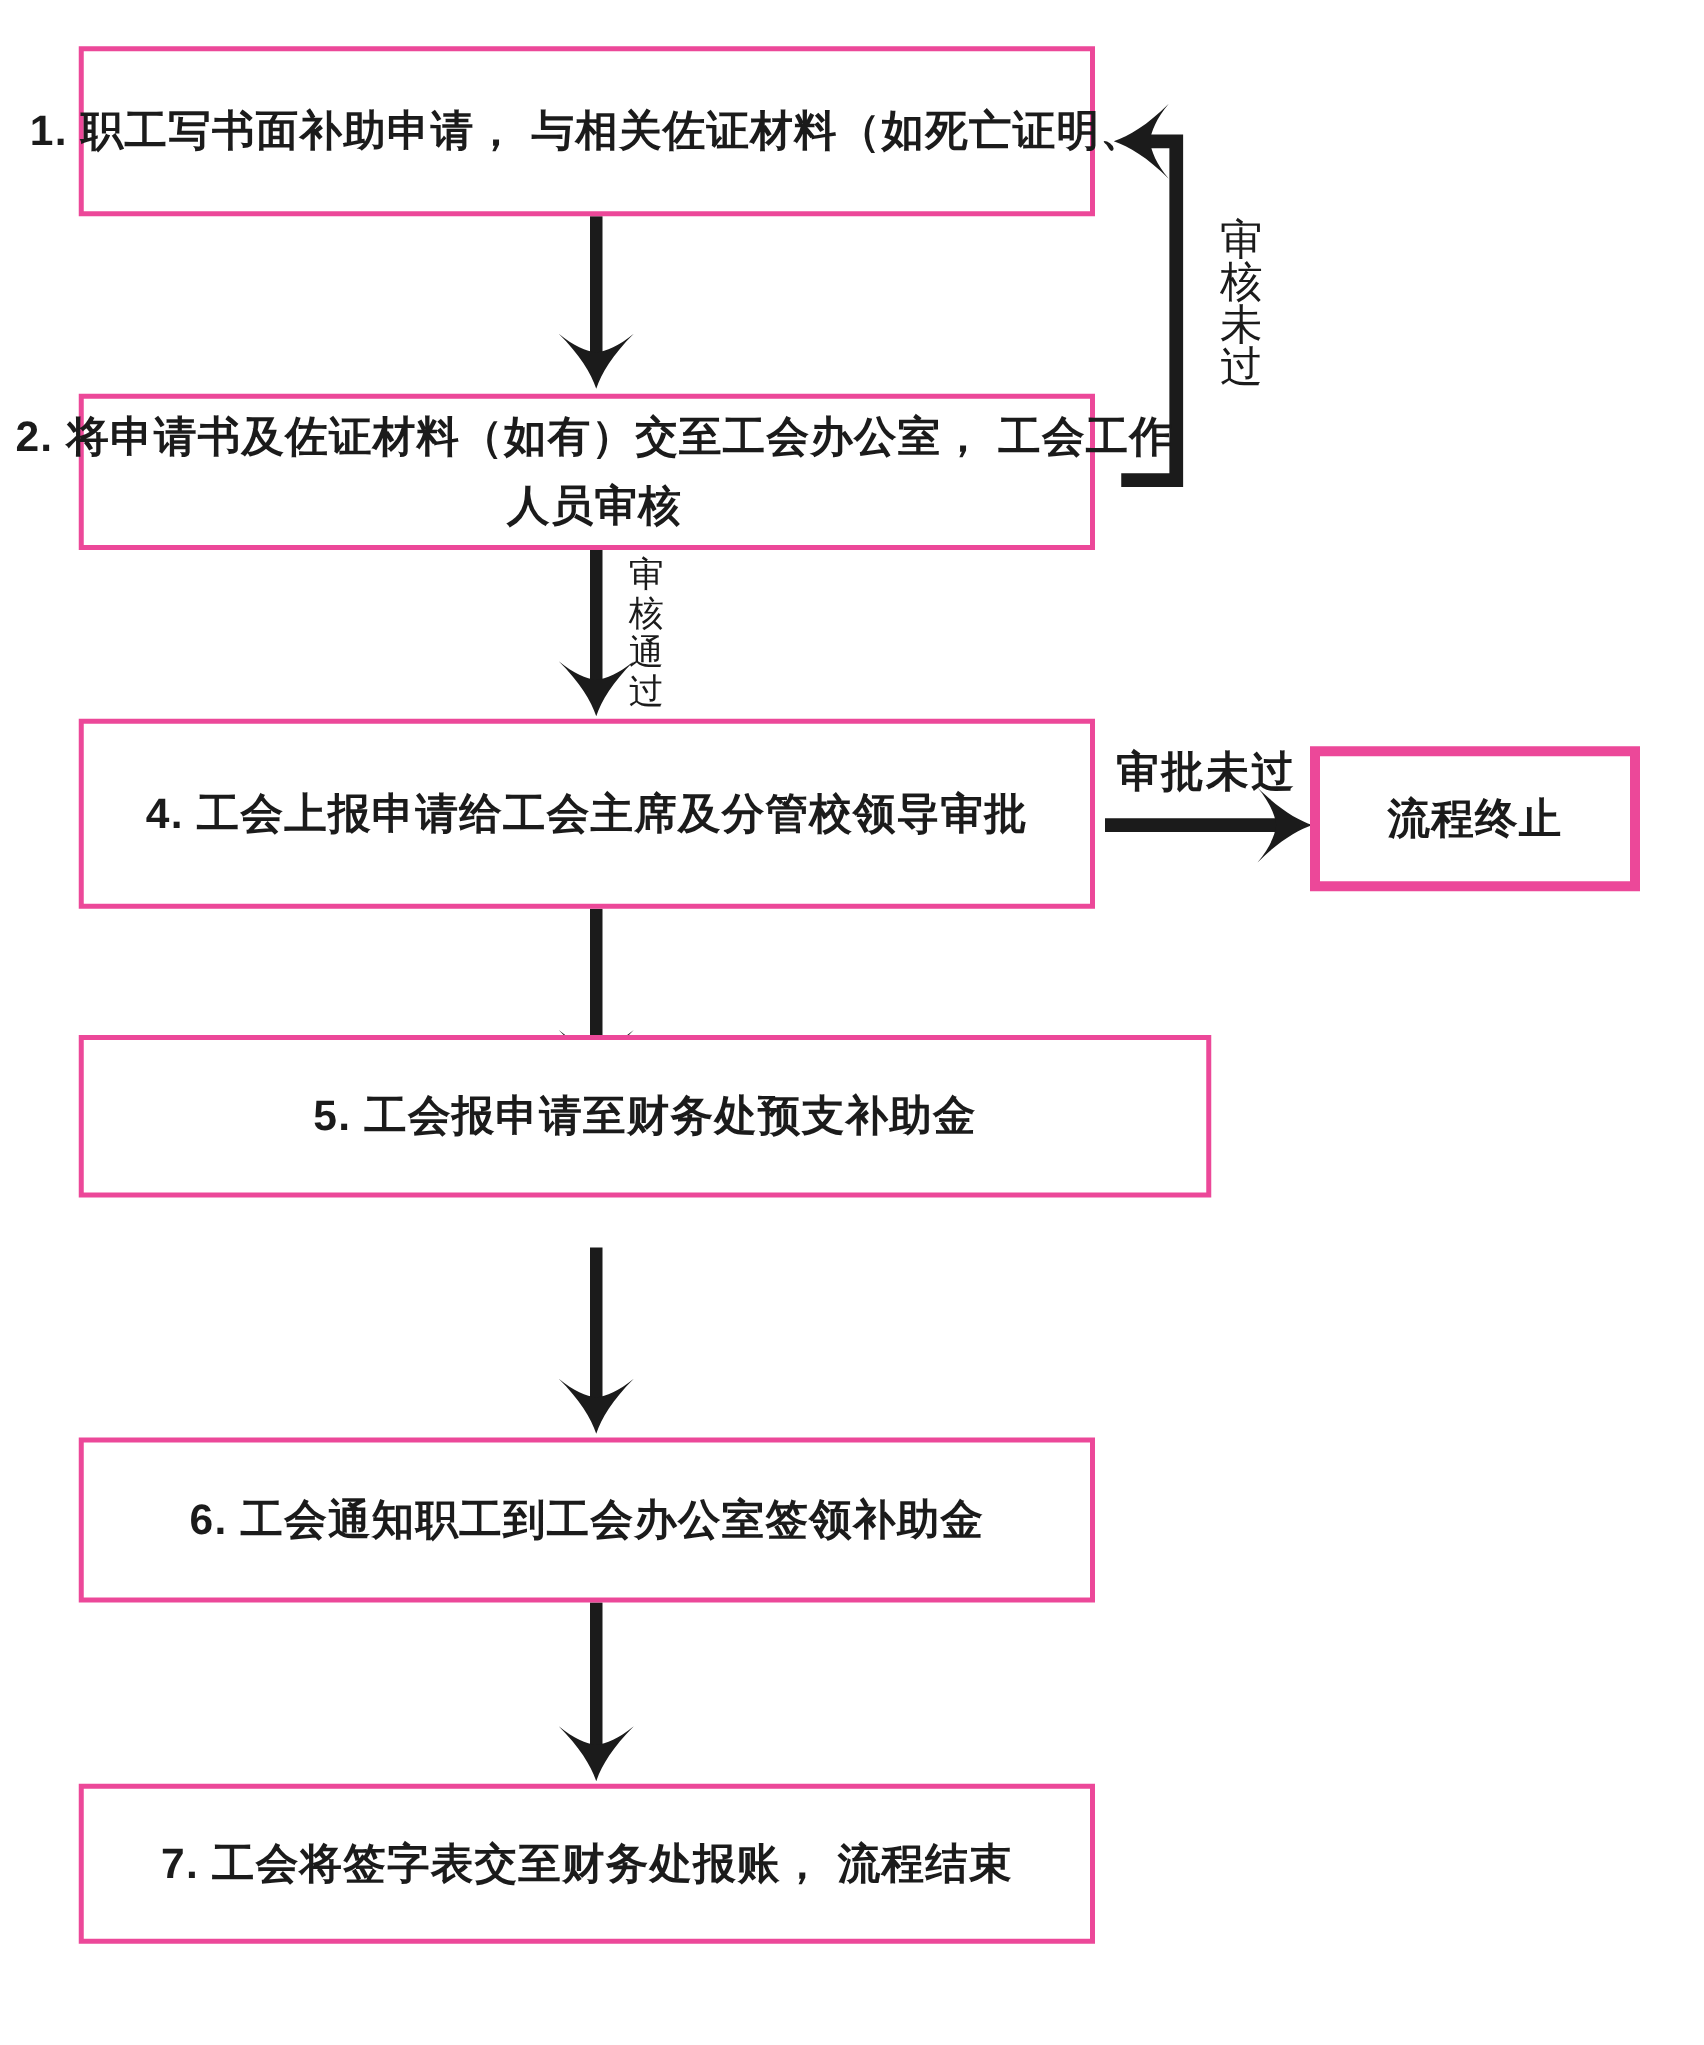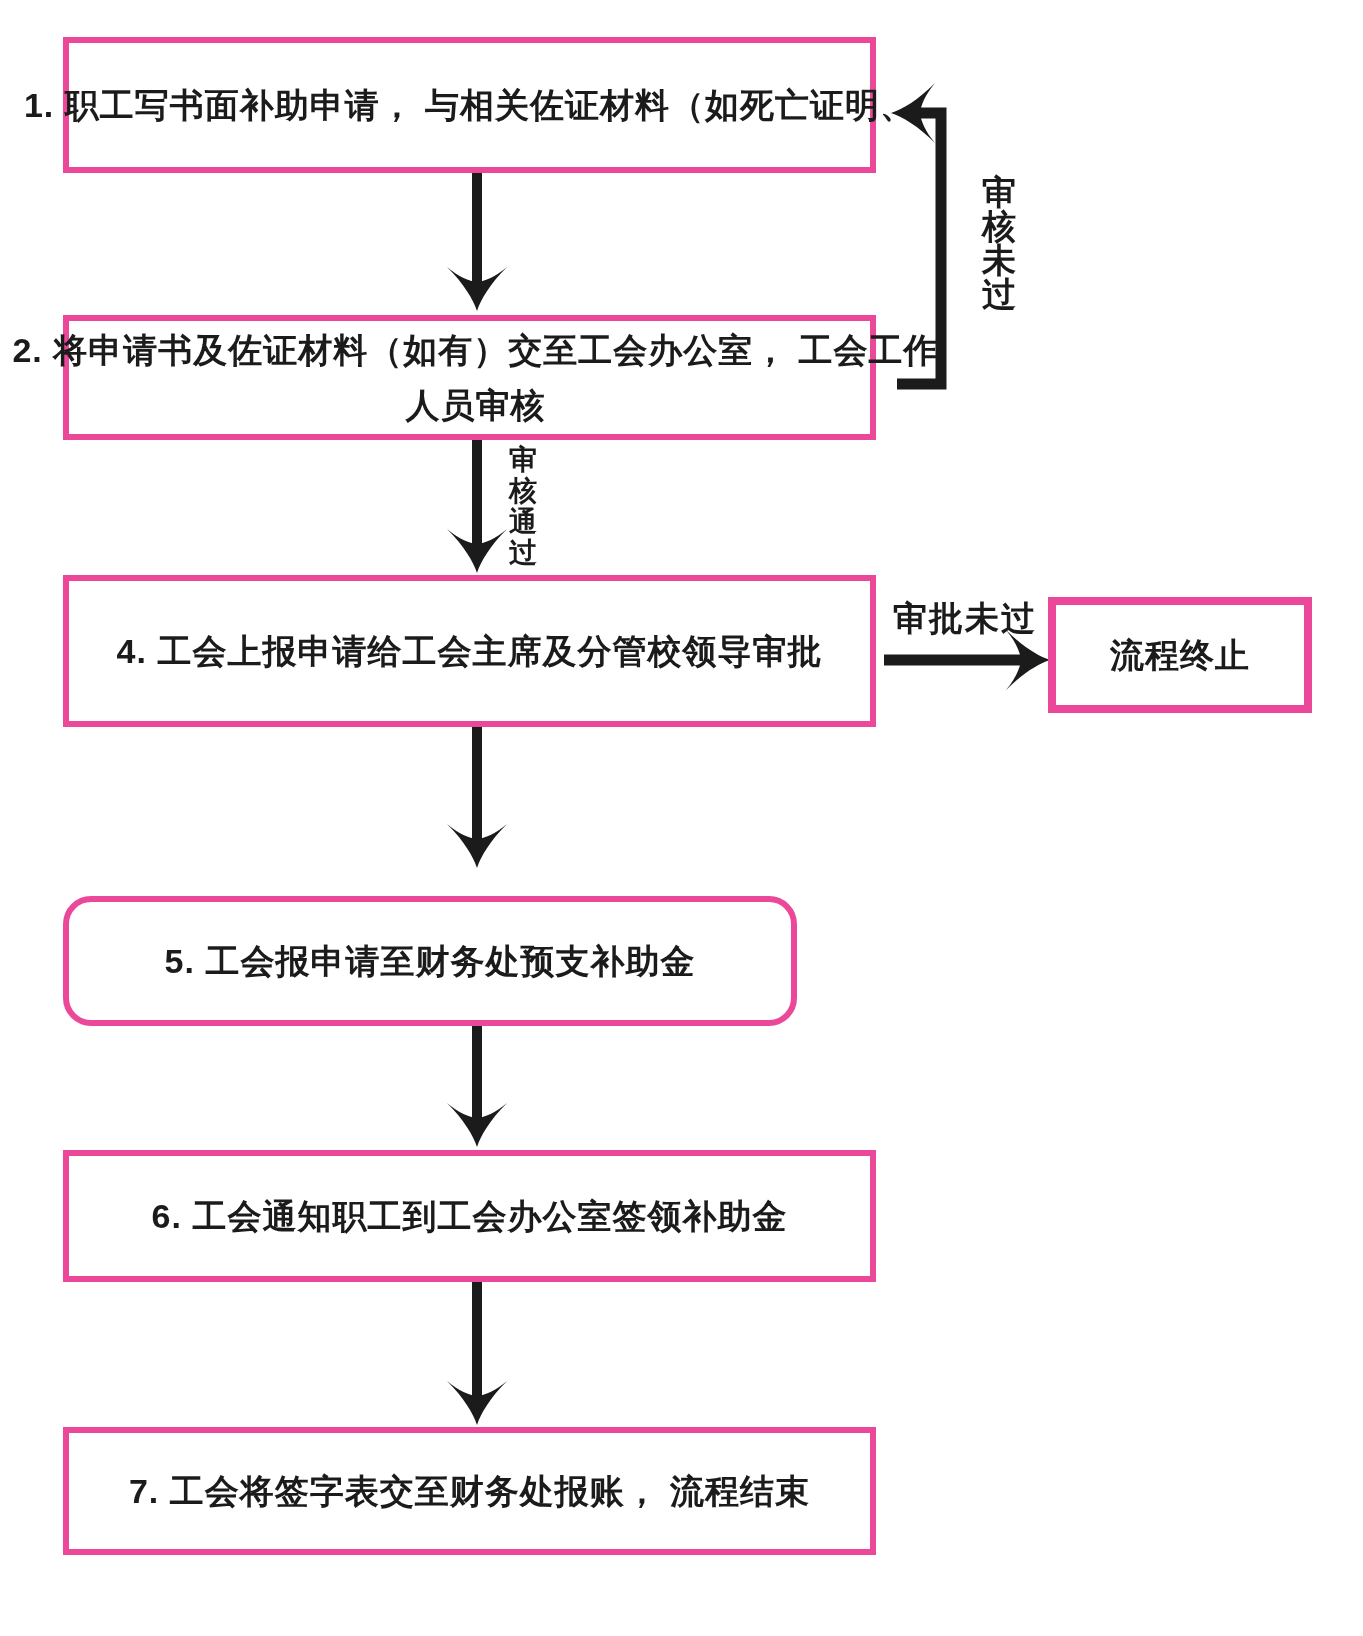--- a/index.html
+++ b/index.html
@@ -19,39 +19,39 @@
   .connectors {
     position: absolute;
     left: 0;
     top: 0;
     width: 1363px;
     height: 1636px;
   }
   .flow-box {
     position: absolute;
     box-sizing: border-box;
-    border: 6px solid #ec4899;
+    border: 4px solid #ec4899;
     background: #ffffff;
     display: flex;
     flex-direction: column;
     align-items: center;
     justify-content: center;
     text-align: center;
     font-size: 34px;
     font-weight: 700;
     line-height: 55px;
     letter-spacing: 1px;
   }
   .flow-box .line {
     white-space: nowrap;
   }
   .edge-label-v {
     position: absolute;
-    font-weight: 700;
-    text-align: right;
+    font-weight: 400;
+    text-align: left;
     word-break: break-all;
     white-space: normal;
   }
   .edge-label-h {
     position: absolute;
     font-weight: 700;
     white-space: nowrap;
   }
   #label-review-fail {
     left: 976px;
@@ -136,21 +136,21 @@
   </div>
 
   <div class="flow-box" style="left:63px; top:575px; width:813px; height:152px;align-items:center;">
     <div class="line">4. 工会上报申请给工会主席及分管校领导审批</div>
   </div>
 
   <div class="flow-box" style="left:1048px; top:597px; width:264px; height:116px; border-width:8px;">
     <div class="line">流程终止</div>
   </div>
 
-  <div class="flow-box" style="left:63px; top:896px; width:734px; height:130px;border-radius:28px;">
+  <div class="flow-box" style="left:63px; top:828px; width:906px; height:130px;">
     <div class="line">5. 工会报申请至财务处预支补助金</div>
   </div>
 
   <div class="flow-box" style="left:63px; top:1150px; width:813px; height:132px;">
     <div class="line">6. 工会通知职工到工会办公室签领补助金</div>
   </div>
 
   <div class="flow-box" style="left:63px; top:1427px; width:813px; height:128px;">
     <div class="line">7. 工会将签字表交至财务处报账， 流程结束</div>
   </div>

